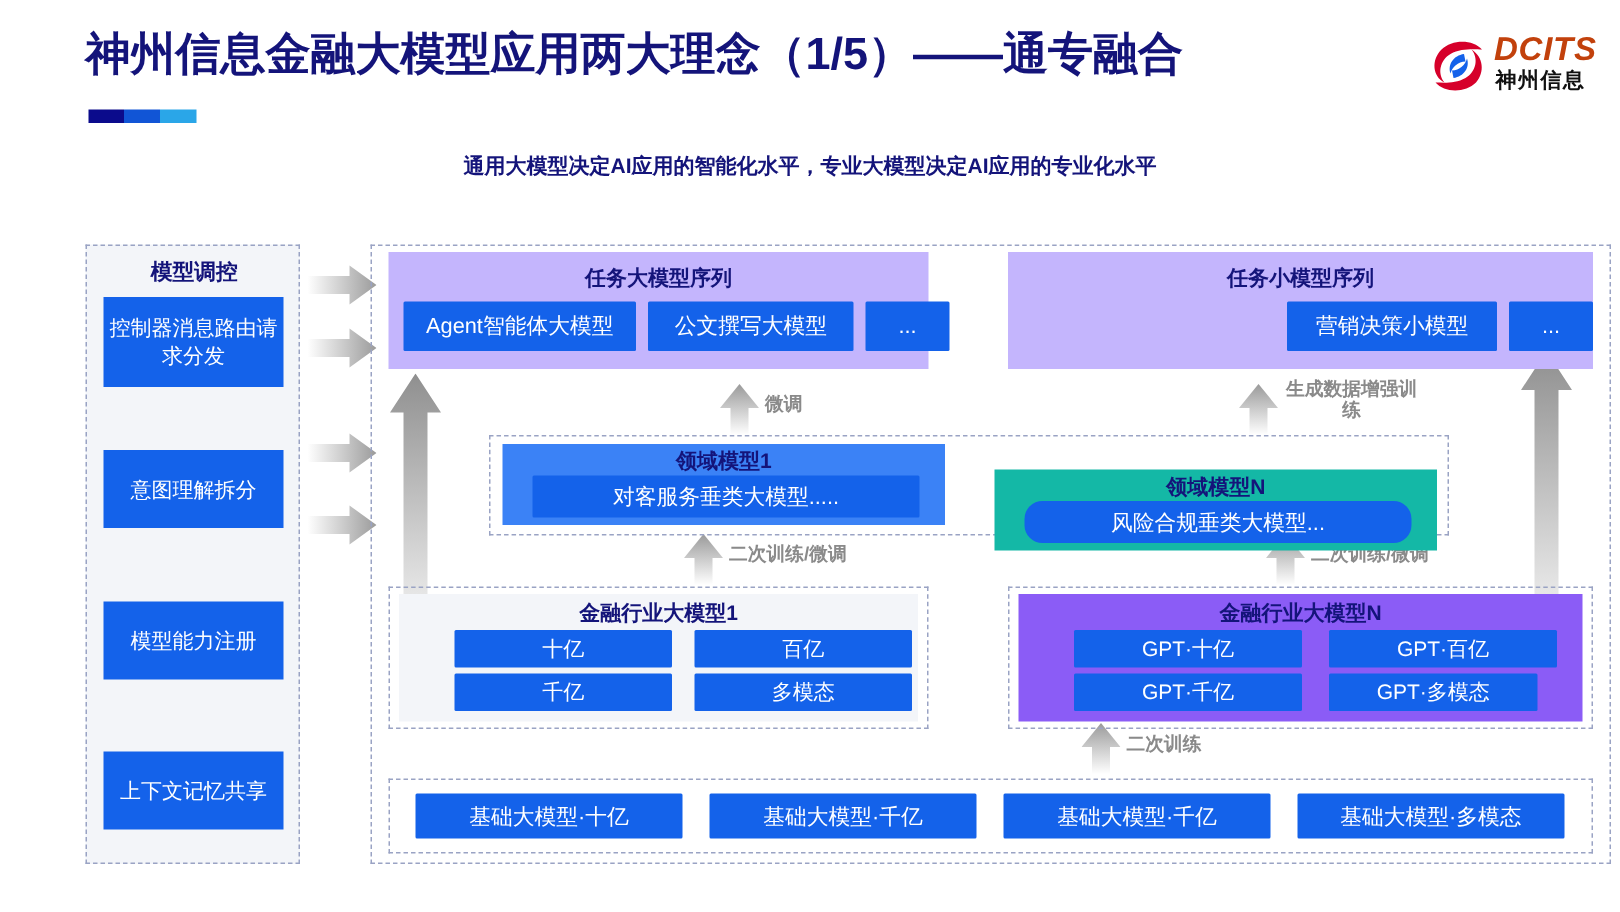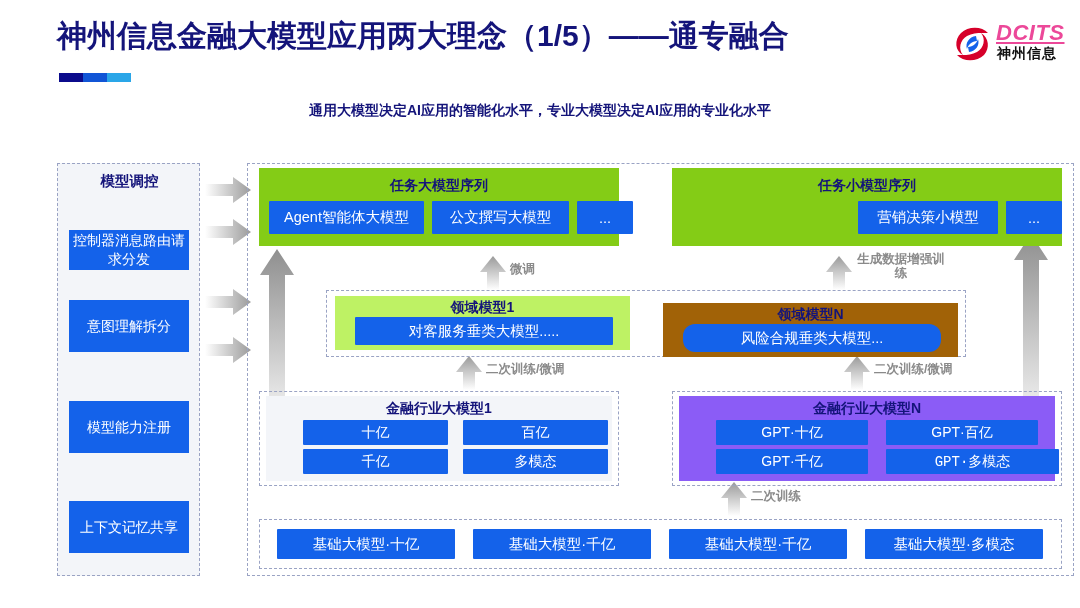--- a/index.html
+++ b/index.html
@@ -26,22 +26,22 @@
     position: absolute; left: 0; top: 102px; width: 1080px;
     text-align: center;
     font-size: 14px; font-weight: bold; color: #14147a;
     white-space: nowrap;
   }
   
   .logo { position: absolute; left: 952px; top: 22px; width: 122px; height: 48px; }
   .logo-mark { position: absolute; left: 0; top: 2px; width: 40px; height: 40px; }
   .logo-en {
     position: absolute; left: 44px; top: 0px;
-    font-size: 22px; font-weight: bold; font-style: italic; color: #ec4899;
-    letter-spacing: 0.5px; line-height: 22px; text-decoration: underline;
+    font-size: 22px; font-weight: bold; font-style: italic; color: #c2410c;
+    letter-spacing: 0.5px; line-height: 22px;
   }
   .logo-cn {
     position: absolute; left: 45px; top: 23px;
     font-size: 14px; font-weight: bold; color: #111111;
     letter-spacing: 1px; line-height: 16px;
   }
 
   
   .dashed { border: 1px dashed #9aa3c4; }
   .panel-bg { background: #f3f5f9; }
@@ -70,21 +70,21 @@
   .sb-item {
     position: absolute; left: 11px; width: 120px;
     background: #1462ea; color: #fff; font-size: 14px;
     display: flex; align-items: center; justify-content: center;
     text-align: center; line-height: 19px; padding: 0 4px;
   }
 
   
   #stage { position: absolute; left: 247px; top: 163px; width: 827px; height: 413px; }
 
-  .seq-panel { position: absolute; background: #84cc16; }
+  .seq-panel { position: absolute; background: #c4b5fd; }
   .seq-title { position: absolute; left: 0; width: 100%; top: 9px; }
 
   
   .arrow-right { position: absolute; }
   .arrow-up { position: absolute; }
 </style>
 </head>
 <body>
 
 <div id="root">
@@ -99,21 +99,21 @@
       <path d="M5 31 C11 38, 25 38, 32 31 C38 24, 37 14, 29 9 C34 15, 32 24, 25 28 C18 32, 10 31, 5 31 Z" fill="#d6002a"></path>
       <path d="M24 12 C17 13, 13 19, 15 25 C16 21, 20 17, 25 17 Z" fill="#1462ea"></path>
       <path d="M17 28 C24 27, 28 21, 26 15 C25 19, 21 23, 16 23 Z" fill="#1462ea"></path>
     </svg>
     <div class="logo-en">DCITS</div>
     <div class="logo-cn">神州信息</div>
   </div>
 
   <div id="sidebar" class="dashed panel-bg">
     <div class="sb-title">模型调控</div>
-    <div class="sb-item" style="top:34px;  height:40px;margin-top:32px;">控制器消息路由请求分发</div>
+    <div class="sb-item" style="top:34px;  height:60px;">控制器消息路由请求分发</div>
     <div class="sb-item" style="top:136px; height:52px;">意图理解拆分</div>
     <div class="sb-item" style="top:237px; height:52px;">模型能力注册</div>
     <div class="sb-item" style="top:337px; height:52px;">上下文记忆共享</div>
   </div>
 
   <svg class="arrow-right" style="left:205px; top:176px; width:46px; height:28px;" viewBox="0 0 46 28">
     <defs>
         <linearGradient id="gr1" x1="0" y1="0" x2="1" y2="0">
       <stop offset="0%" stop-color="#ffffff"></stop>
           <stop offset="100%" stop-color="#9b9b9b"></stop>
@@ -181,25 +181,25 @@
       <div class="bbox" style="position:absolute; left:318px; top:33px; width:56px; height:33px;">...</div>
     </div>
 
     <div class="seq-panel" style="left:424px; top:4px; width:390px; height:78px;">
       <div class="seq-title grp-title">任务小模型序列</div>
       <div class="bbox" style="position:absolute; left:186px; top:33px; width:140px; height:33px;">营销决策小模型</div>
       <div class="bbox" style="position:absolute; left:334px; top:33px; width:56px; height:33px;">...</div>
     </div>
 
     <div class="dashed" style="position:absolute; left:78px; top:126px; width:640px; height:67px;">
-      <div style="position:absolute; left:8px; top:5px; width:295px; height:54px; background:#bef264;">
+      <div style="position:absolute; left:8px; top:5px; width:295px; height:54px; background:#3b82f6;">
         <div class="grp-title" style="padding-top:3px;">领域模型1</div>
         <div class="bbox" style="position:absolute; left:20px; top:21px; width:258px; height:28px;">对客服务垂类大模型.....</div>
       </div>
-      <div style="position:absolute; left:336px; top:12px; width:295px; height:54px; background:#a16207;">
+      <div style="position:absolute; left:336px; top:22px; width:295px; height:54px; background:#14b8a6;">
         <div class="grp-title" style="padding-top:3px;">领域模型N</div>
         <div class="bbox" style="position:absolute; left:20px; top:21px; width:258px; height:28px;border-radius:12px;">风险合规垂类大模型...</div>
       </div>
     </div>
 
     <div class="dashed" style="position:absolute; left:11px; top:227px; width:360px; height:95px;">
       <div style="position:absolute; left:6px; top:4px; width:346px; height:85px; background:#f3f5f9;">
         <div class="grp-title" style="padding-top:4px;">金融行业大模型1</div>
         <div class="bbox sm" style="position:absolute; left:26px;  top:24px; width:145px; height:25px;">十亿</div>
         <div class="bbox sm" style="position:absolute; left:186px; top:24px; width:145px; height:25px;">百亿</div>
@@ -207,21 +207,21 @@
         <div class="bbox sm" style="position:absolute; left:186px; top:53px; width:145px; height:25px;">多模态</div>
       </div>
     </div>
 
     <div class="dashed" style="position:absolute; left:424px; top:227px; width:390px; height:95px;">
       <div style="position:absolute; left:6px; top:4px; width:376px; height:85px; background:#8b5cf6;">
         <div class="grp-title" style="padding-top:4px;">金融行业大模型N</div>
         <div class="bbox sm" style="position:absolute; left:26px;  top:24px; width:152px; height:25px;">GPT·十亿</div>
         <div class="bbox sm" style="position:absolute; left:196px; top:24px; width:152px; height:25px;">GPT·百亿</div>
         <div class="bbox sm" style="position:absolute; left:26px;  top:53px; width:152px; height:25px;">GPT·千亿</div>
-        <div class="bbox sm" style="position:absolute; left:196px; top:53px; width:173px; height:25px;font-family:Liberation Mono, monospace;">GPT·多模态</div>
+        <div class="bbox sm" style="position:absolute; left:196px; top:53px; width:139px; height:25px;">GPT·多模态</div>
       </div>
     </div>
 
     <div class="dashed" style="position:absolute; left:11px; top:355px; width:803px; height:50px;">
       <div class="bbox" style="position:absolute; left:17px;  top:9px; width:178px; height:30px;">基础大模型·十亿</div>
       <div class="bbox" style="position:absolute; left:213px; top:9px; width:178px; height:30px;">基础大模型·千亿</div>
       <div class="bbox" style="position:absolute; left:409px; top:9px; width:178px; height:30px;">基础大模型·千亿</div>
       <div class="bbox" style="position:absolute; left:605px; top:9px; width:178px; height:30px;">基础大模型·多模态</div>
     </div>
 

